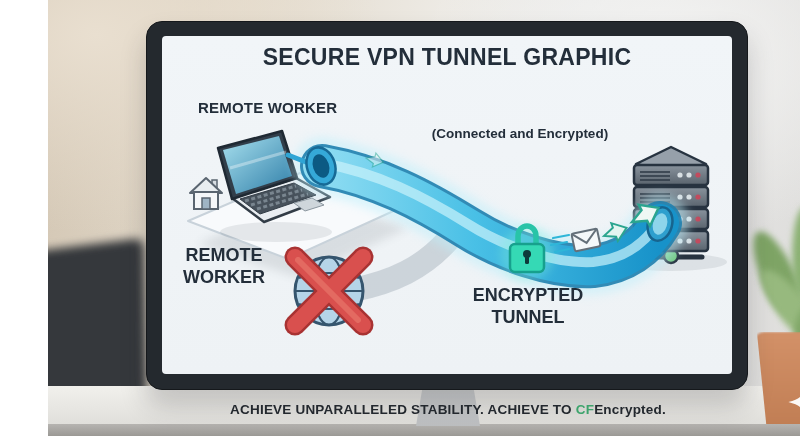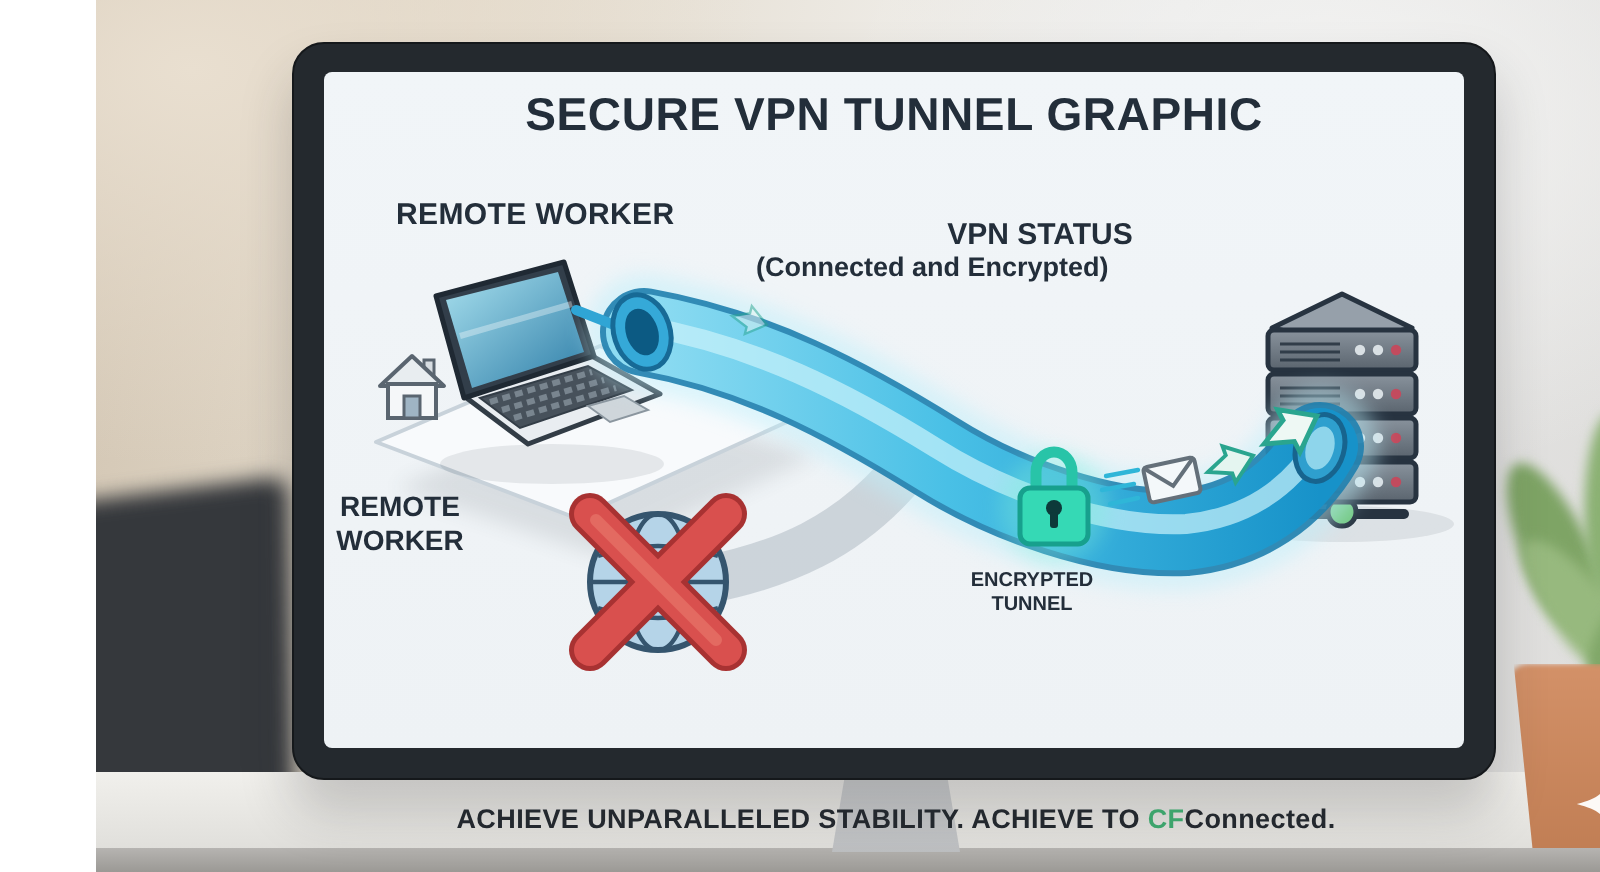--- a/index.html
+++ b/index.html
@@ -36,24 +36,24 @@
   .stand{position:absolute;left:368px;top:388px;width:64px;height:38px;z-index:1;
       background:linear-gradient(#d0d2d3,#bec0c2);clip-path:polygon(10% 0,90% 0,100% 100%,0 100%);}
   
   .art{position:absolute;left:0;top:0;width:800px;height:436px;z-index:3;pointer-events:none;}
   
   .lbl{position:absolute;z-index:4;color:var(--ink);font-weight:800;white-space:pre-line;}
   .lbl.center{text-align:center;}
   .title{left:114px;top:44px;width:570px;text-align:center;font-size:23px;letter-spacing:.3px;}
   .rw-head{left:150px;top:99px;font-size:15px;letter-spacing:.2px;}
   .vpn1{left:330px;top:109px;width:284px;text-align:center;font-size:15px;}
-  .vpn2{left:330px;top:126px;width:284px;text-align:left;font-size:13.5px;font-weight:700;}
-  .rw-cap{left:96px;top:245px;width:112px;font-size:14px;line-height:1.2;}
+  .vpn2{left:330px;top:126px;width:284px;text-align:center;font-size:13.5px;font-weight:700;}
+  .rw-cap{left:120px;top:245px;width:112px;font-size:18px;line-height:1.2;}
   .pic-cap{left:200px;top:322px;width:176px;font-size:13.5px;line-height:1.18;}
-  .enc-cap{left:408px;top:285px;width:120px;font-size:10px;line-height:1.2;}
+  .enc-cap{left:420px;top:285px;width:120px;font-size:18px;line-height:1.2;}
   .srv-cap{left:574px;top:260px;width:110px;font-size:13px;line-height:1.18;}
   
   .tagline{position:absolute;left:0;top:402px;width:800px;text-align:center;z-index:5;
       font-size:13.5px;font-weight:800;color:#23282e;letter-spacing:.2px;}
   .tagline .cf{color:var(--brand-green);}
 </style>
 </head>
 <body>
 
 <div class="stage">
@@ -220,28 +220,27 @@
     <g transform="translate(556,236) rotate(-20) scale(0.8)">
       <path d="M0,0 L14,-6 L14,-12 L30,0 L14,12 L14,6 Z" fill="#e4f5f0" stroke="#2aa58f" stroke-width="2.4"></path>
     </g>
     <g transform="translate(584,222) rotate(-28)">
       <path d="M0,0 L14,-6 L14,-12 L30,0 L14,12 L14,6 Z" fill="#eef8f4" stroke="#2aa58f" stroke-width="2.4"></path>
     </g>
   </svg>
 
   <div class="lbl title">SECURE VPN TUNNEL GRAPHIC</div>
   <div class="lbl rw-head">REMOTE WORKER</div>
-  <div class="lbl vpn1">VPN STATUS</div>
   <div class="lbl vpn2">(Connected and Encrypted)</div>
   <div class="lbl center rw-cap">REMOTE
 WORKER</div>
   <div class="lbl center enc-cap">ENCRYPTED
 TUNNEL</div>
 
   <svg class="sparkle" viewBox="-20 -20 40 40">
     <path d="M0,-16 C3,-5 5,-3 16,0 C5,3 3,5 0,16 C-3,5 -5,3 -16,0 C-5,-3 -3,-5 0,-16 Z" fill="#ffffff" opacity="0.95"></path>
   </svg>
 
   <div class="tagline">
-    <span>ACHIEVE UNPARALLELED STABILITY. ACHIEVE TO </span><span class="cf">CF</span><span>Connected.</span>
+    <span>ACHIEVE UNPARALLELED STABILITY. ACHIEVE TO </span><span class="cf">CF</span><span>Encrypted.</span>
   </div>
 
 </div>
 
 </body></html>

